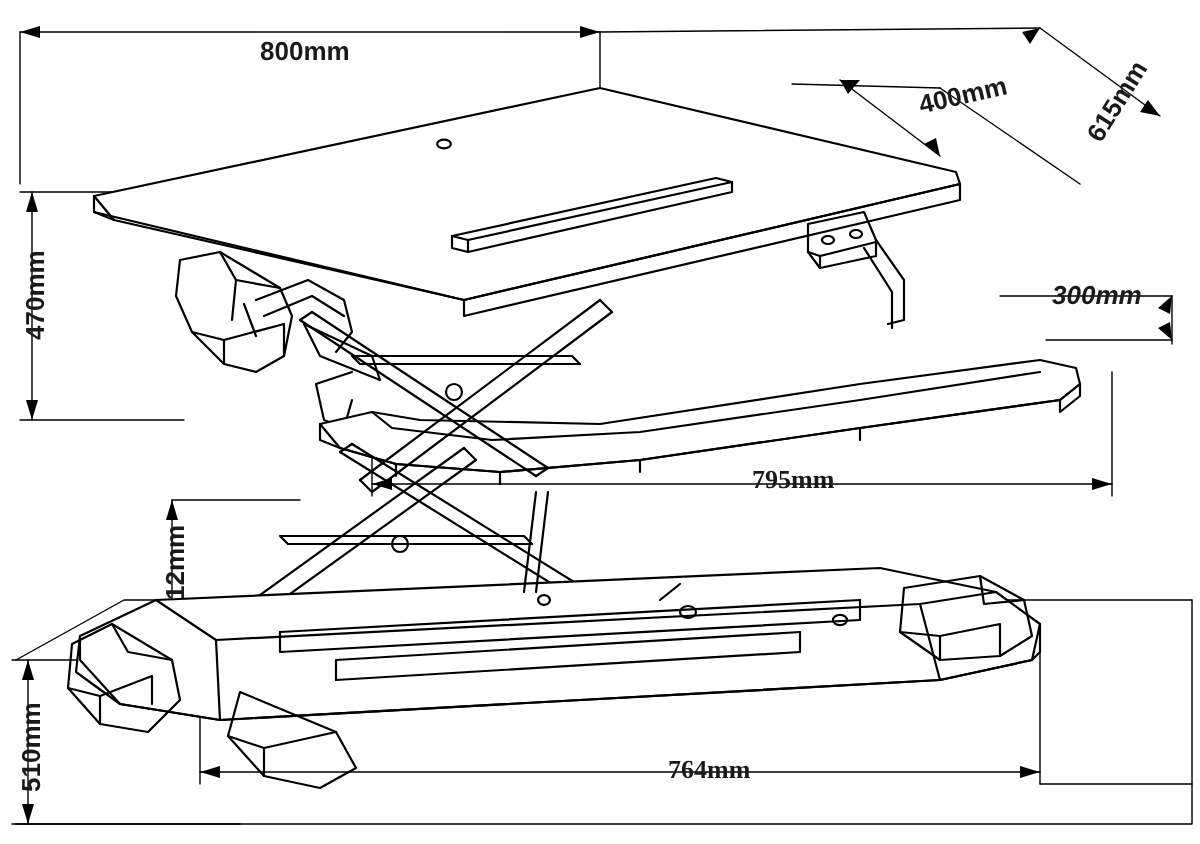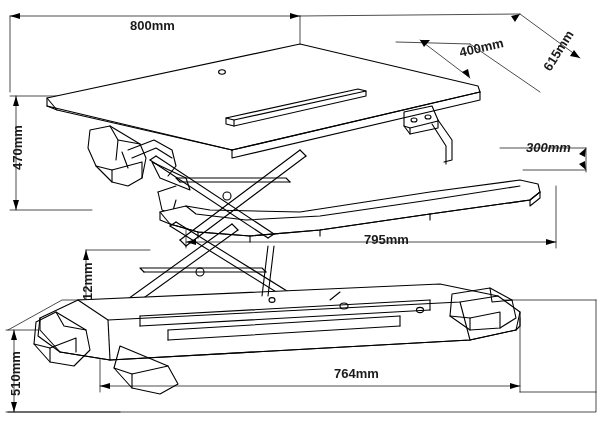--- a/index.html
+++ b/index.html
@@ -192,23 +192,23 @@
   </svg>
 
   <div class="dimlabel" style="left:130px; top:18px;">800mm</div>
 
   <div class="dimlabel" style="left:459px; top:40px; transform:rotate(-13deg);">400mm</div>
 
   <div class="dimlabel" style="left:536px; top:43px; transform:rotate(-58deg);">615mm</div>
 
   <div class="dimlabel" style="left:526px; top:140px;font-style:italic;">300mm</div>
 
-  <div class="dimlabel" style="left:364px; top:232px;">795mm</div>
-
-  <div class="dimlabel" style="left:334px; top:366px;">764mm</div>
+  <div class="dimlabel" style="left:376px; top:232px;font-family:Liberation Serif, serif;">795mm</div>
+
+  <div class="dimlabel" style="left:334px; top:377px;font-family:Liberation Serif, serif;">764mm</div>
 
   <div class="dimlabel rot90" style="left:10px; top:170px;">470mm</div>
 
   <div class="dimlabel rot90" style="left:80px; top:300px;">12mm</div>
 
   <div class="dimlabel rot90" style="left:8px; top:396px;">510mm</div>
 
 </div>
 
 </body></html>

